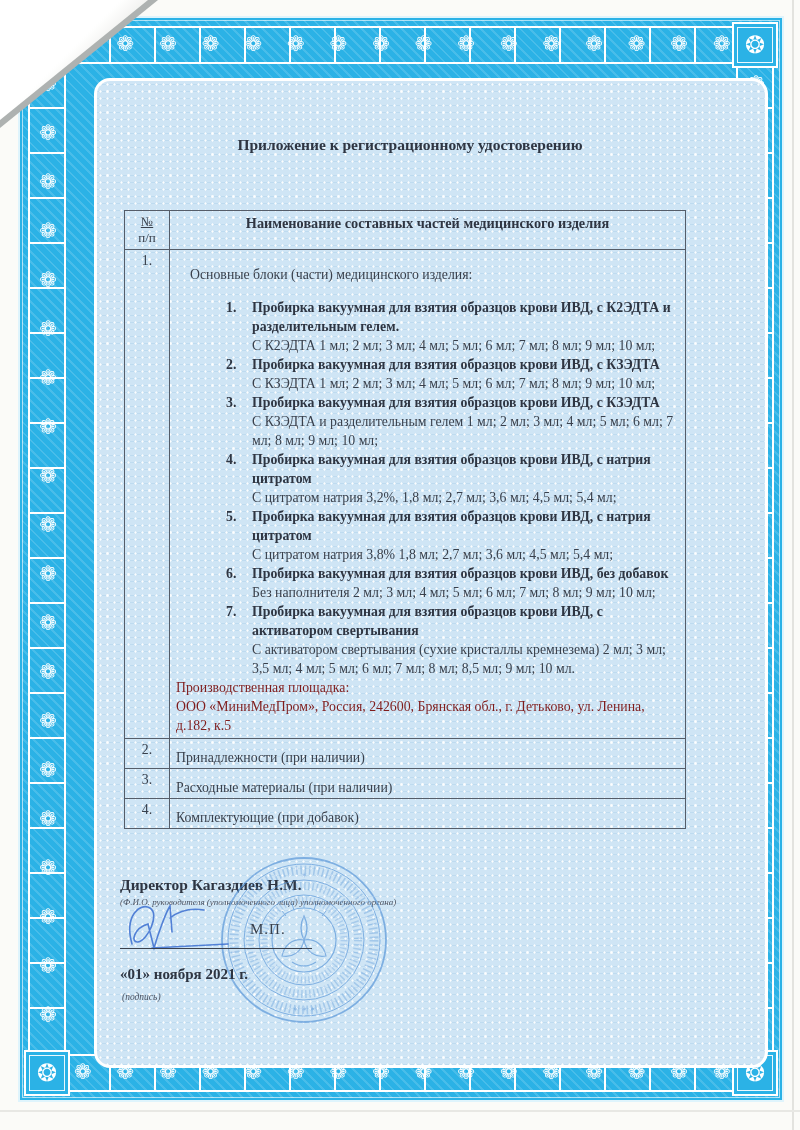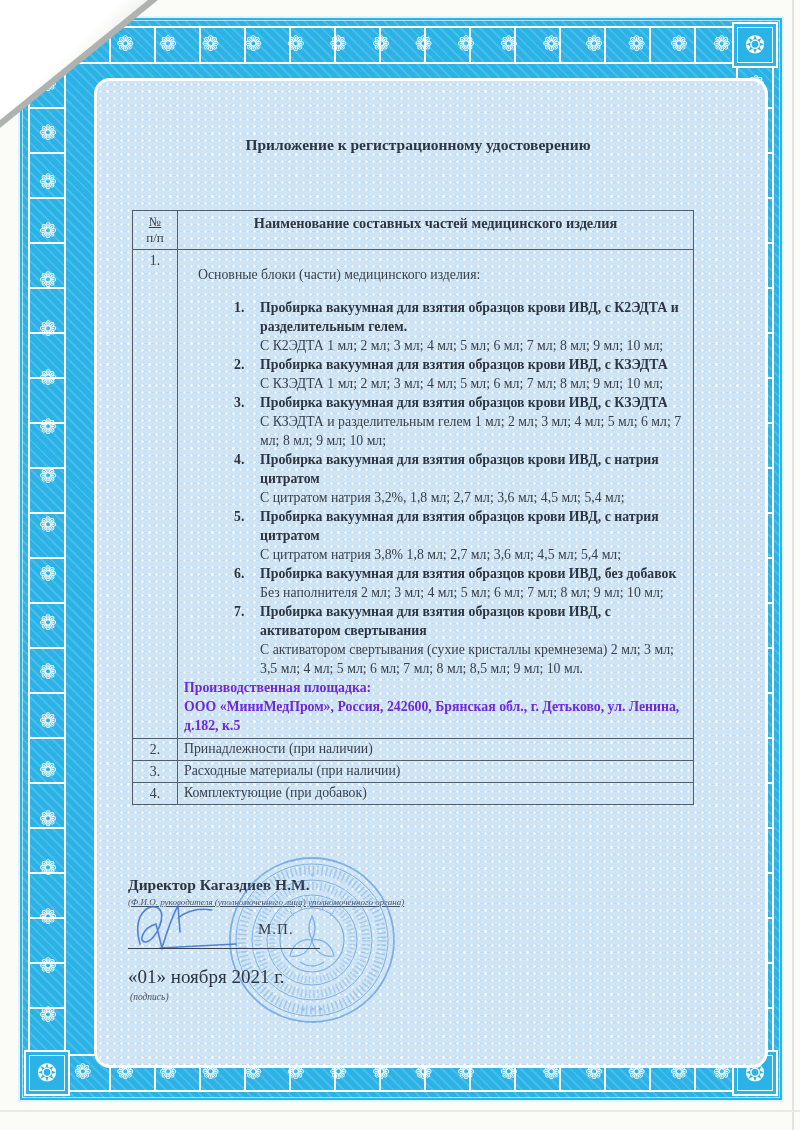--- a/index.html
+++ b/index.html
@@ -41,46 +41,46 @@
   
   .fold-shadow{position:absolute;left:0;top:0;width:158px;height:128px;background:#aeb2b1;
                clip-path:polygon(0 0,158px 0,0 128px);}
   .fold{position:absolute;left:0;top:0;width:148px;height:120px;
         background:linear-gradient(135deg,#ffffff 45%,#e9eae6 62%,#f6f6f2 66%);
         clip-path:polygon(0 0,148px 0,0 120px);}
   .edge-r{position:absolute;right:6px;top:0;bottom:0;width:2px;background:#e3e3df;}
   .edge-b{position:absolute;left:0;right:0;bottom:18px;height:2px;background:#e8e8e4;}
 
   
-  .content{position:absolute;left:8px;top:0;width:748px;height:1130px;color:#333a46;}
+  .content{position:absolute;left:0;top:0;width:748px;height:1130px;color:#333a46;}
   .title{position:absolute;left:100px;width:620px;text-align:center;font-weight:bold;font-size:15.5px;color:#2e3542;}
   .t1{top:136px;} .t2{top:174px;letter-spacing:.5px;}
 
   table.main{position:absolute;left:124px;top:210px;width:562px;border-collapse:collapse;
              font-size:13.8px;color:#39404c;}
   table.main td,table.main th{border:1px solid #555d69;vertical-align:top;}
   th.cnum,td.cnum{width:42px;text-align:center;font-weight:normal;}
   th.cname{font-weight:bold;text-align:center;font-size:14.3px;padding:4px 6px;color:#2e3542;}
   th.cnum{font-size:13px;line-height:16px;padding:3px 0;}
   th.cnum .no{text-decoration:underline;}
   td.cbody{padding:1px 8px 3px 6px;line-height:19px;}
   td.cnum{padding-top:1px;line-height:19px;}
   .intro{margin:14px;}
   .item{position:relative;margin-left:76px;font-weight:bold;color:#2e3542;}
   .item .inum{position:absolute;left:-26px;top:0;}
   .item .idetail{font-weight:normal;color:#39404c;}
-  .prod{font-weight:bold;color:#6d28d9;}
-  tr.simple td.cbody{line-height:18px;padding-top:1px;padding-bottom:1px;margin-left:43px;}
+  .prod{font-weight:normal;color:#7f1d1d;}
+  tr.simple td.cbody{line-height:18px;padding-top:10px;padding-bottom:1px;margin-left:43px;}
 
   .director{position:absolute;left:120px;top:876px;font-weight:bold;font-size:15.5px;color:#2e3542;}
-  .fio-note{position:absolute;left:120px;top:897px;font-style:italic;font-size:9px;color:#4a5160;text-decoration:underline;}
+  .fio-note{position:absolute;left:120px;top:897px;font-style:italic;font-size:9px;color:#4a5160;}
   .sig-line{position:absolute;left:120px;top:948px;width:192px;border-bottom:1.2px solid #3a414d;}
   .podpis{position:absolute;left:122px;top:953px;font-style:italic;font-size:9.5px;color:#4a5160;margin-top:39px;}
   .mp{position:absolute;left:250px;top:921px;font-size:15px;color:#39404c;letter-spacing:1px;}
-  .date{position:absolute;left:120px;top:966px;font-weight:normal;font-size:19px;color:#2e3542;}
+  .date{position:absolute;left:120px;top:966px;font-weight:bold;font-size:15px;color:#2e3542;}
   .serial{position:absolute;left:606px;top:1016px;width:170px;text-align:center;
           font-family:"DejaVu Sans Mono",monospace;font-size:27px;color:#4c4c50;letter-spacing:1px;}
 
   .sig-svg{position:absolute;left:122px;top:898px;}
   .stamp-svg{position:absolute;left:216px;top:852px;opacity:.62;}
 </style>
 </head>
 <body>
 
 <div class="scan">

